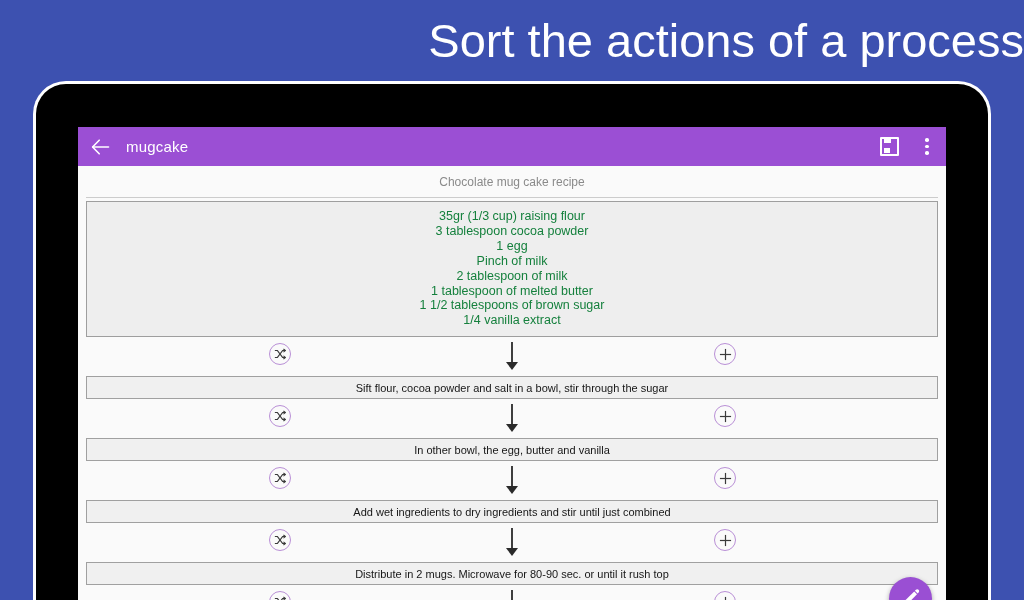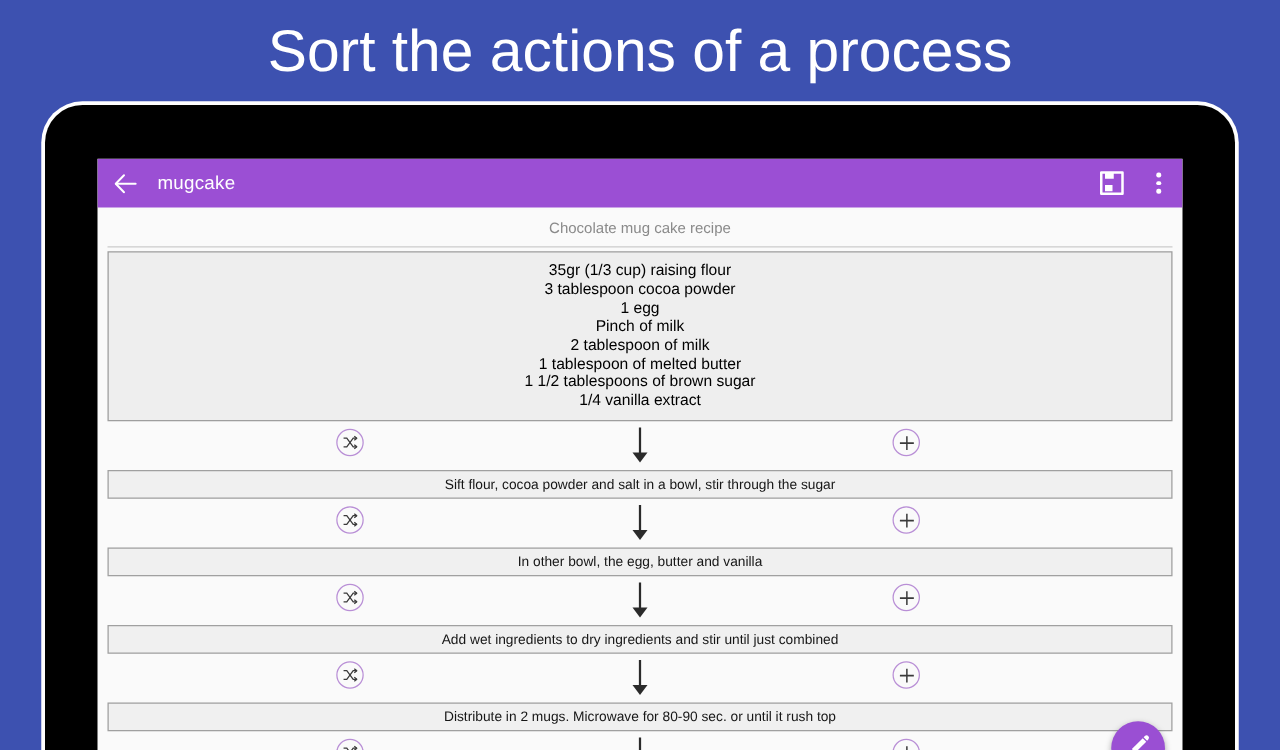--- a/index.html
+++ b/index.html
@@ -7,21 +7,21 @@
     width:1024px;height:600px;overflow:hidden;
     background:#3d51b0;
     font-family:"Liberation Sans", sans-serif;
   }
   .promo{
     position:absolute;left:0;top:0;width:1024px;height:600px;
     background:#3d51b0;
   }
   .headline{
     position:absolute;left:0;top:8px;width:1024px;
-    text-align:center;
+    text-align:right;
     color:#ffffff;
     font-size:47px;
     font-weight:400;
     letter-spacing:0px;
     line-height:66px;
     white-space:nowrap;
   }
 
   
   .device{
@@ -80,21 +80,21 @@
     height:1px;background:#cccccc;margin:0 8px 3px 8px;
   }
   .ing-box{
     margin:0 8px;
     border:1px solid #9e9e9e;
     background:#eeeeee;
     padding:7px 0 8px 0;
     text-align:center;
   }
   .ing-line{
-    font-size:12.5px;color:#000000;line-height:14.9px;
+    font-size:12.5px;color:#15803d;line-height:14.9px;
   }
 
   .row-ctrl{
     position:relative;height:39px;
   }
   .circ{
     position:absolute;top:6px;
     width:22px;height:22px;border-radius:50%;
     border:1.5px solid #b98fd6;
     display:flex;align-items:center;justify-content:center;

